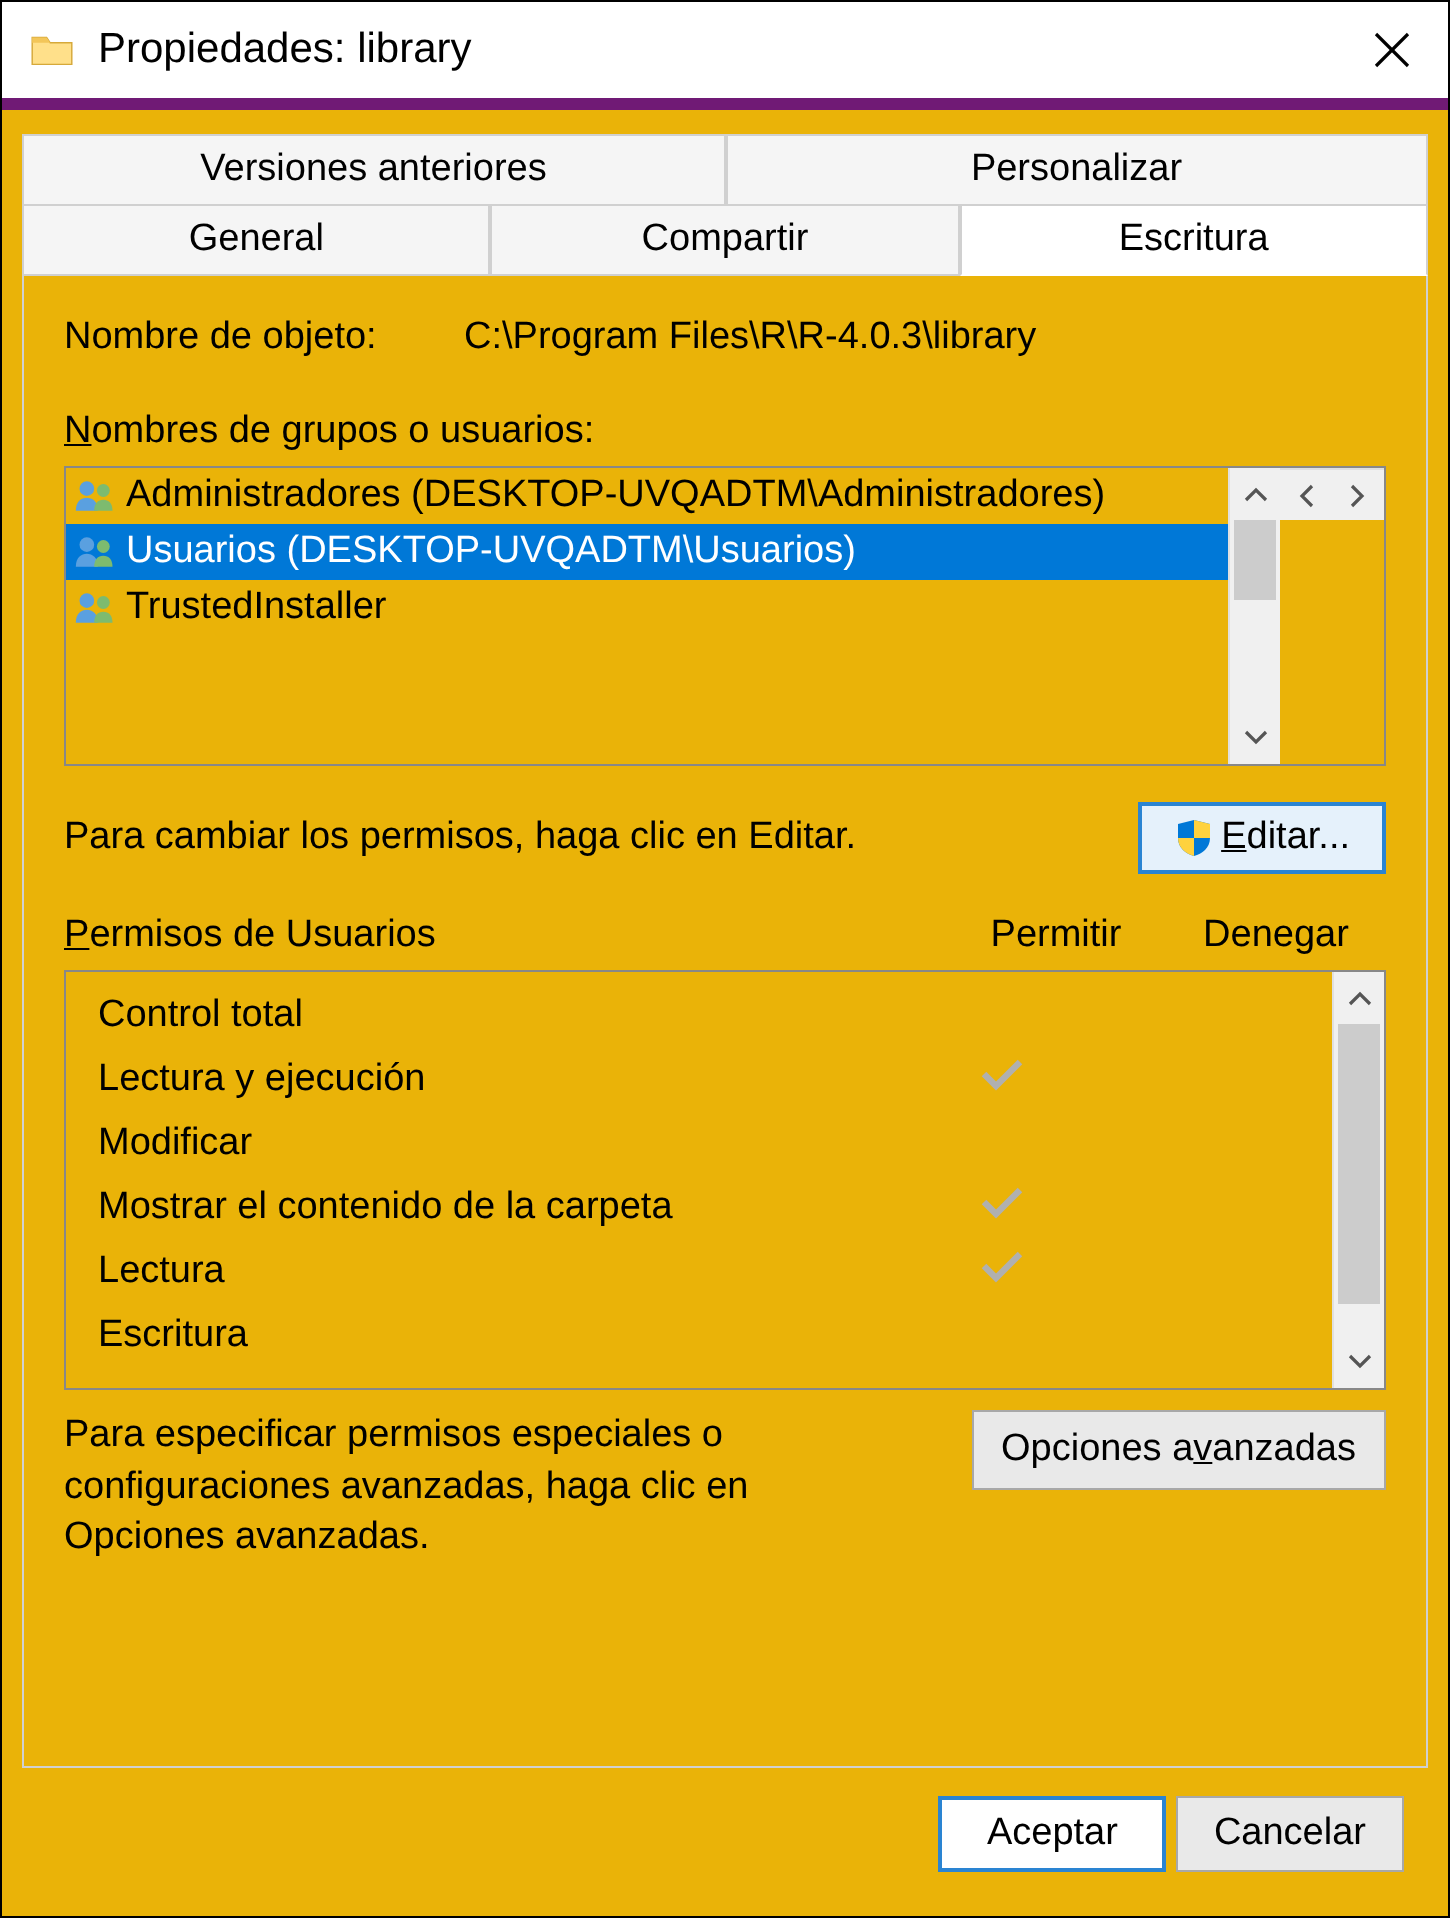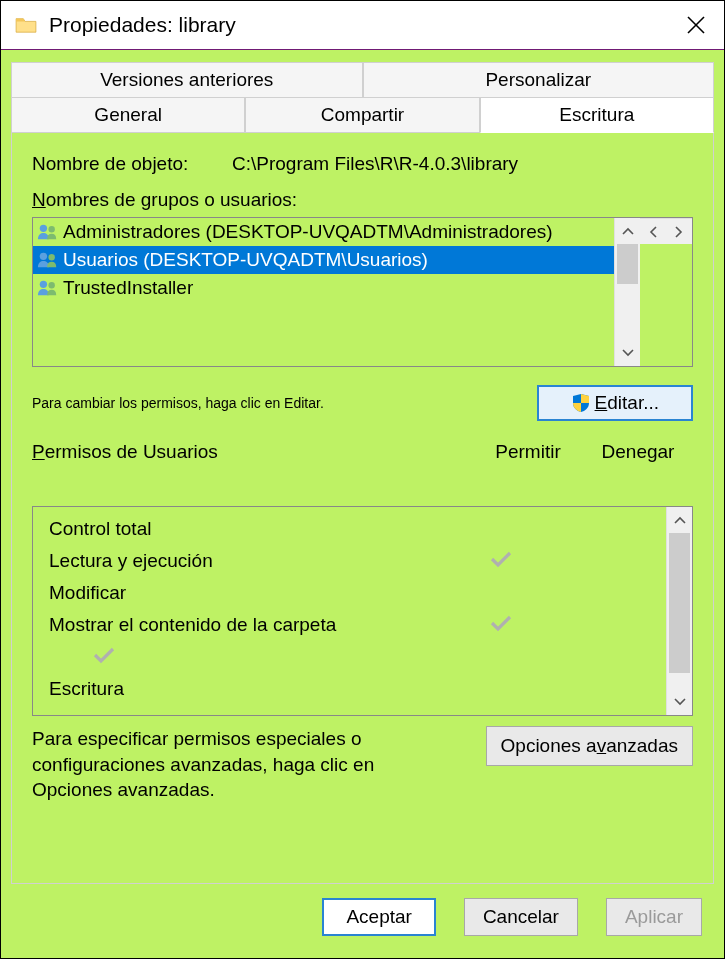--- a/index.html
+++ b/index.html
@@ -32,22 +32,22 @@
     .close-btn {
       width: 40px;
       height: 40px;
       display: flex;
       align-items: center;
       justify-content: center;
       cursor: pointer;
     }
     .outer-frame {
       flex: 1;
-      border-top: 1px solid #701a75;
-      background: #bef264;
+      border-top: 6px solid #701a75;
+      background: #eab308;
       padding: 12px 10px 10px 10px;
       display: flex;
       flex-direction: column;
     }
     .tab-container {
       display: flex;
       flex-direction: column;
       flex: 1;
     }
     .tab-row {
@@ -75,21 +75,21 @@
     .tab-content {
       border: 1px solid #d0d0d0;
       border-top: none;
       flex: 1;
       padding: 20px 20px 14px 20px;
       display: flex;
       flex-direction: column;
     }
     .obj-row {
       display: flex;
-      margin-bottom: 14px;
+      margin-bottom: 25px;
       font-size: 19px;
     }
     .obj-label { width: 200px; }
     .section-label {
       font-size: 19px;
       margin-bottom: 6px;
     }
     .underline { text-decoration: underline; }
     .listbox {
       border: 1px solid #888;
@@ -172,55 +172,54 @@
       margin: 2px 0;
     }
     .edit-row {
       display: flex;
       align-items: center;
       margin-top: 18px;
       margin-bottom: 20px;
     }
     .edit-text {
       flex: 1;
-      font-size: 14px;
+      font-size: 19px;
     }
     .btn {
       border: 1px solid #a8a8a8;
       background: #e9e9e9;
       padding: 6px 18px;
       font-size: 19px;
       cursor: pointer;
       font-family: inherit;
     }
     .btn-edit {
       border: 2px solid #2a84d2;
       background: #e5f1fb;
-      padding: 5px 32px;
+      padding: 5px 16px;
       display: flex;
       align-items: center;
       gap: 4px;
     }
     .shield-icon {
       width: 20px;
       height: 20px;
     }
     .perm-header {
       display: flex;
       font-size: 19px;
-      margin-bottom: 16px;
+      margin-bottom: 6px;
     }
     .perm-title { flex: 1; }
     .perm-col { width: 110px; text-align: center; }
     .perm-box {
       border: 1px solid #888;
       height: 210px;
       display: flex;
       margin-bottom: 10px;
-      margin-top: 27px;
     }
     .perm-list {
       flex: 1;
       padding: 6px 0 6px 16px;
     }
     .perm-row {
       display: flex;
       align-items: center;
       height: 32px;
       font-size: 19px;
@@ -238,21 +237,21 @@
       font-size: 19px;
       line-height: 1.35;
     }
     .btn-adv {
       padding: 8px 14px;
       margin-left: 20px;
     }
     .dialog-buttons {
       display: flex;
       justify-content: flex-end;
-      gap: 28px;
+      gap: 5px;
       padding: 14px 12px 12px 12px;
     }
     .btn-accept {
       border: 2px solid #2a84d2;
       background: #fff;
       padding: 6px 22px;
     }
     .btn-disabled {
       color: #9a9a9a;
       background: #e9e9e9;
@@ -398,20 +397,21 @@
     <div class="perm-deny"></div>
             </div>
             <div class="perm-row">
     <div class="perm-name">Mostrar el contenido de la carpeta</div>
     <div class="perm-allow"><svg width="22" height="18" viewBox="0 0 22 18">
                   <polyline points="2,9 8,15 20,3" fill="none" stroke="#b0b0b0" stroke-width="3.2"></polyline>
                 </svg></div>
     <div class="perm-deny"></div>
             </div>
             <div class="perm-row">
+    <div class="perm-name">Lectura</div>
     <div class="perm-allow"><svg width="22" height="18" viewBox="0 0 22 18">
                   <polyline points="2,9 8,15 20,3" fill="none" stroke="#b0b0b0" stroke-width="3.2"></polyline>
                 </svg></div>
     <div class="perm-deny"></div>
             </div>
             <div class="perm-row">
     <div class="perm-name">Escritura</div>
     <div class="perm-allow"></div>
     <div class="perm-deny"></div>
             </div>
@@ -436,15 +436,14 @@
       <div class="adv-row">
         <div class="adv-text">Para especificar permisos especiales o configuraciones avanzadas, haga clic en Opciones avanzadas.</div>
         <button class="btn btn-adv">Opciones a<span class="underline">v</span>anzadas</button>
       </div>
     </div>
   </div>
 
   <div class="dialog-buttons">
     <button class="btn btn-accept">Aceptar</button>
     <button class="btn">Cancelar</button>
-    <button class="btn btn-disabled">Aplicar</button>
   </div>
 </div>
 
 </body></html>

